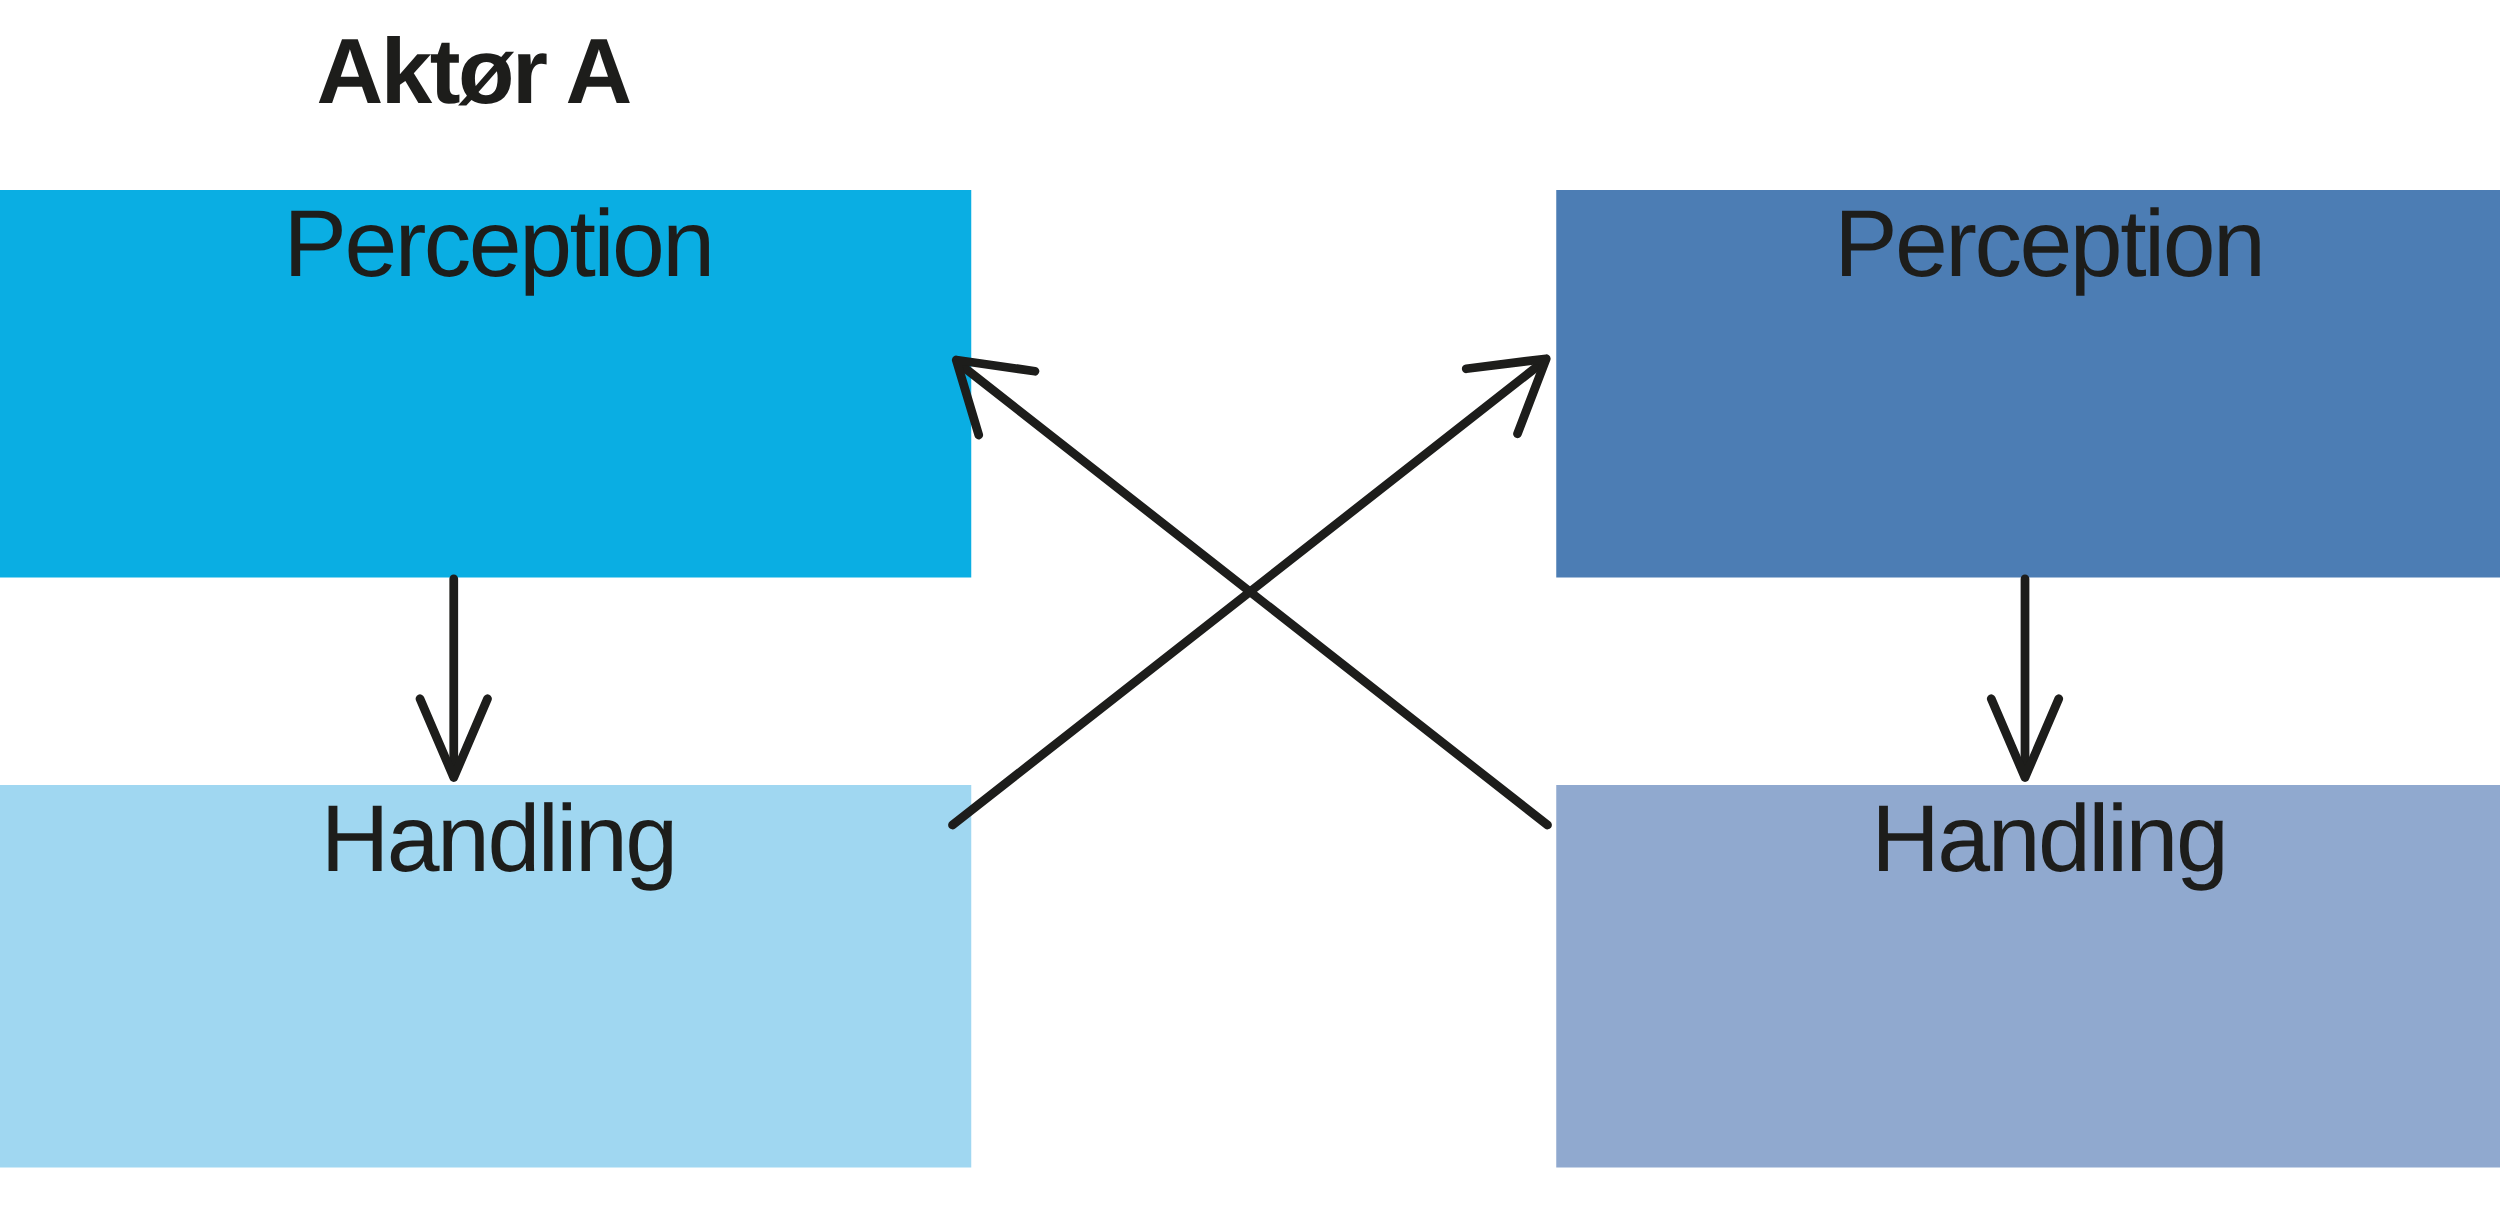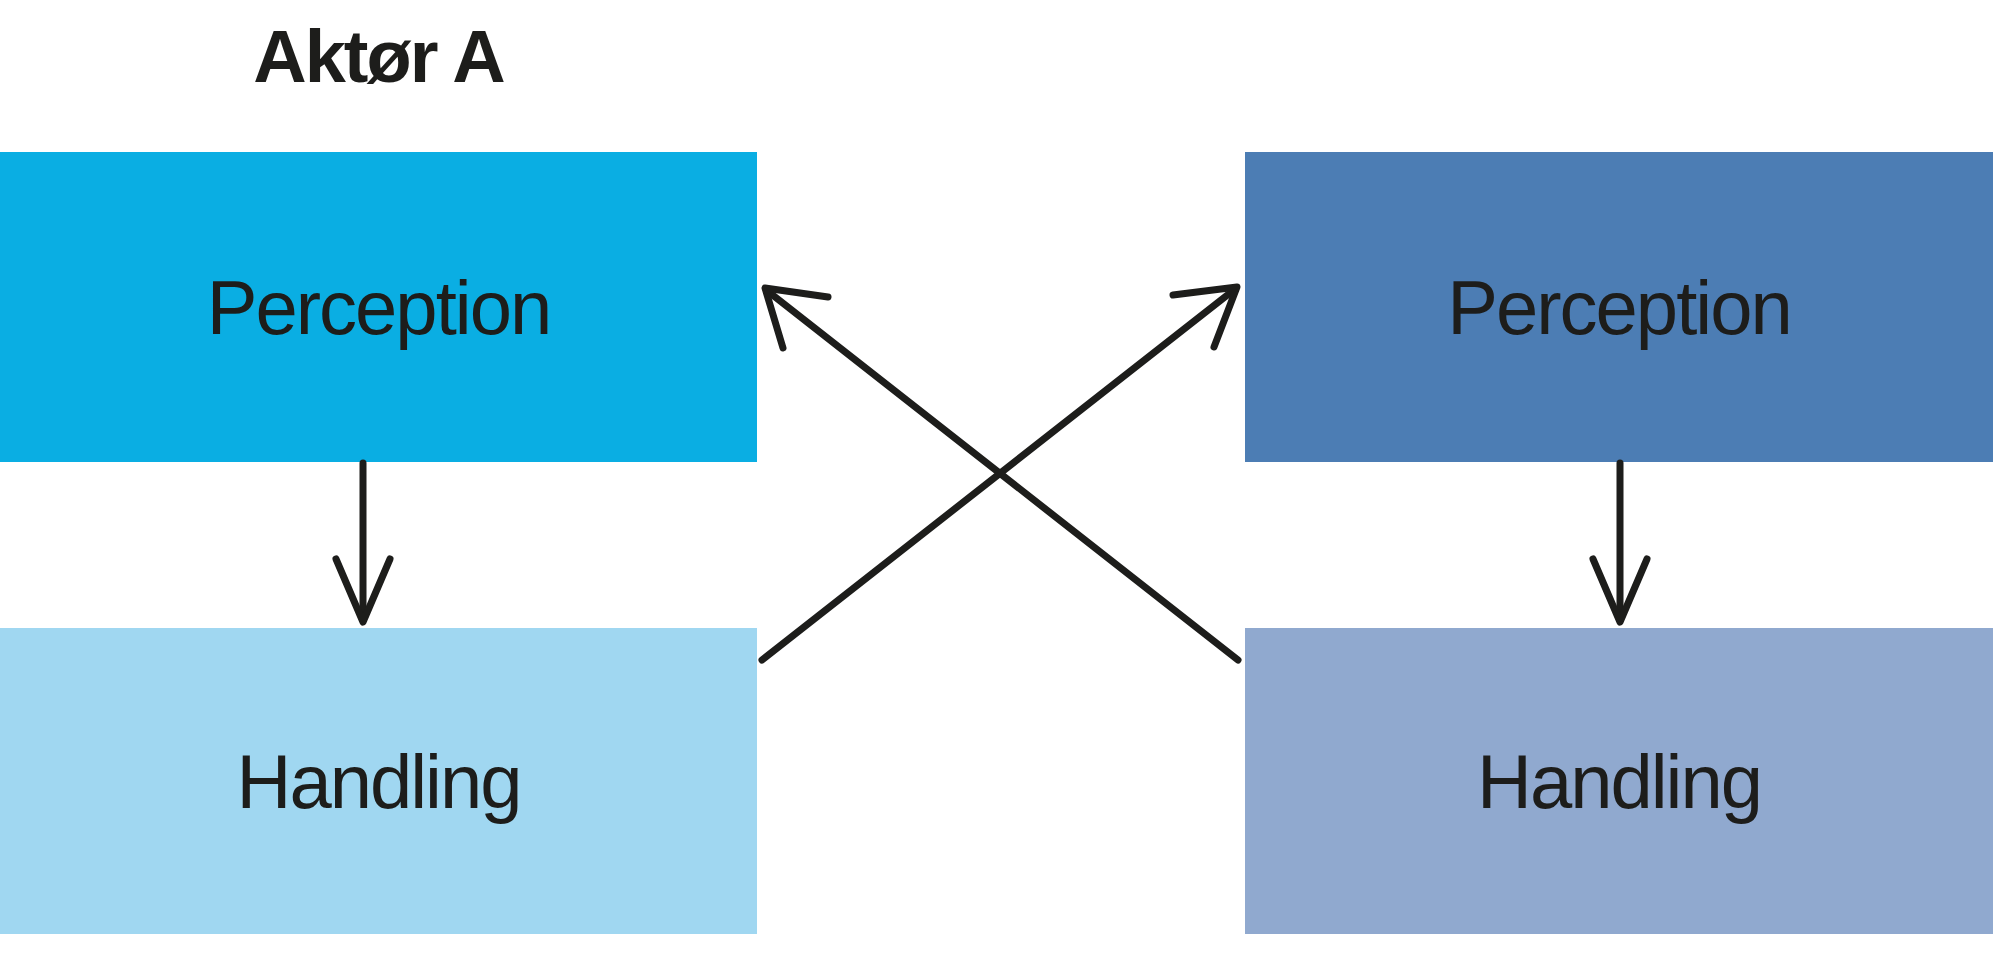--- a/index.html
+++ b/index.html
@@ -23,22 +23,23 @@
     font-weight: 700;
     letter-spacing: -2px;
     color: #1d1d1b;
     text-align: center;
   }
   #title-a { left: 0; width: 757px; }
   #title-b { left: 1245px; width: 748px; }
   .box {
     position: absolute;
     display: flex;
-    align-items: center;
+    align-items: flex-start;
     justify-content: center;
+    padding-left: 20px;
   }
   .box-label {
     font-size: 76px;
     font-weight: 300;
     letter-spacing: -2px;
     color: #1d1d1b;
     white-space: nowrap;
   }
   #box-a-perception { left: 0;      top: 152px; width: 757px; height: 310px; }
   #box-a-handling   { left: 0;      top: 628px; width: 757px; height: 306px; }

